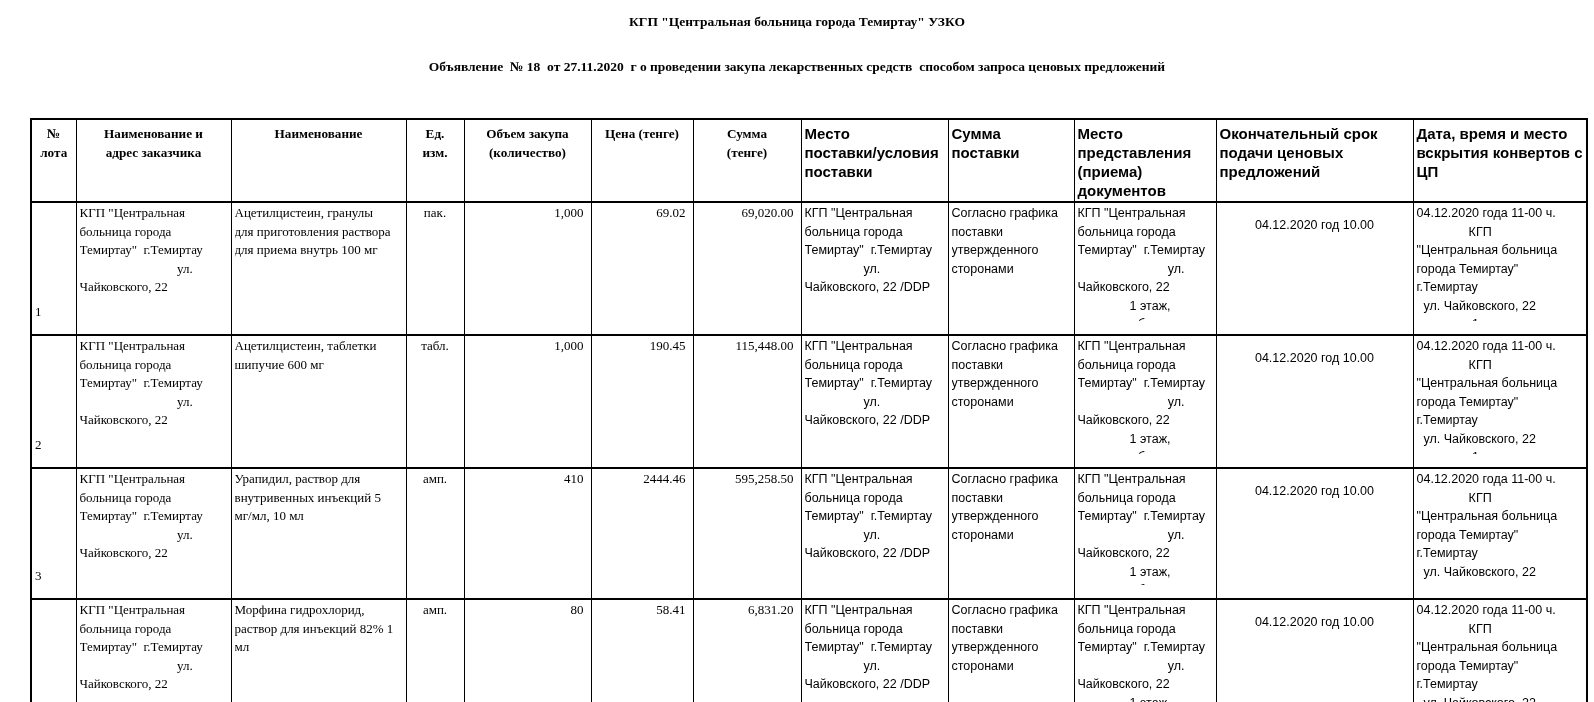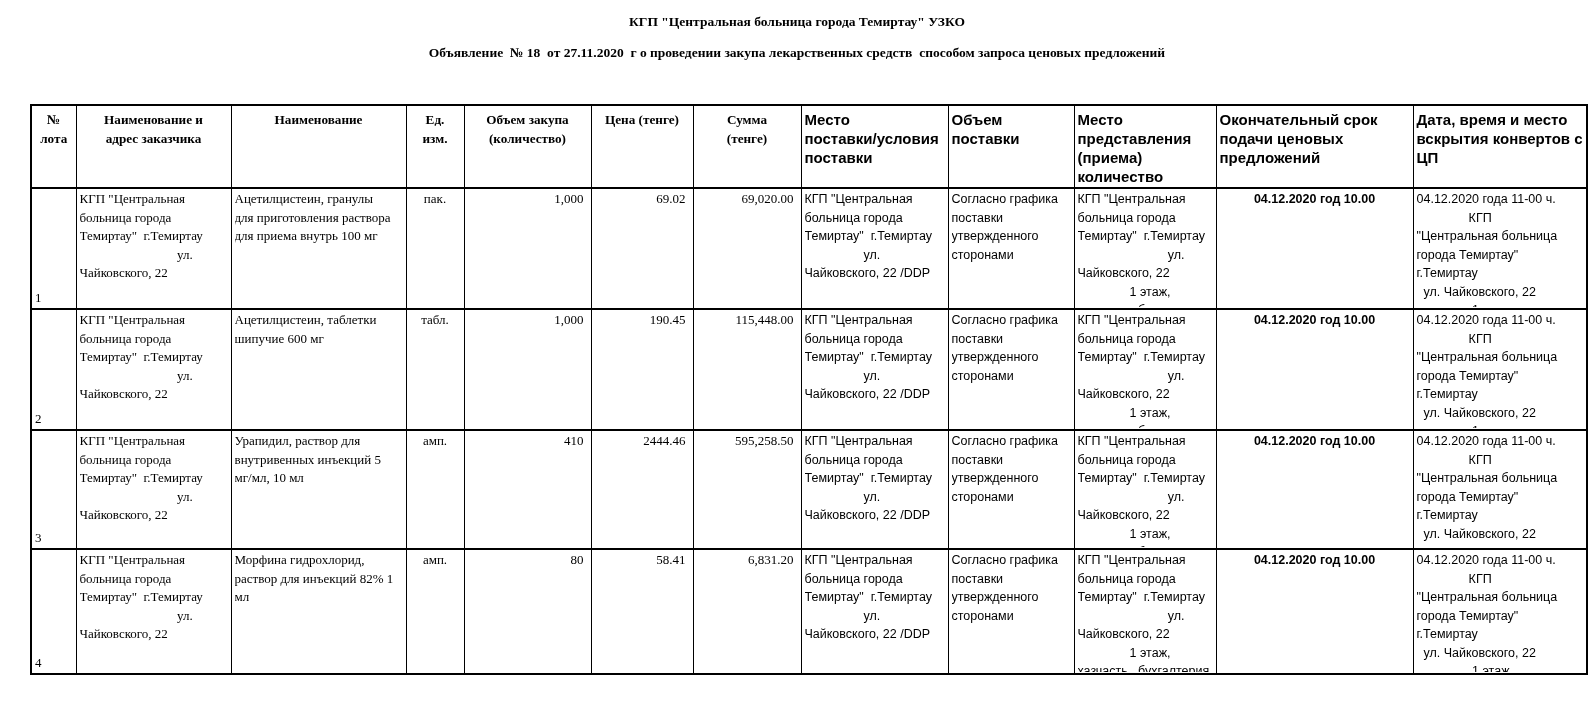--- a/index.html
+++ b/index.html
@@ -11,21 +11,21 @@
     overflow: hidden;
   }
   .doc-title {
     padding-top: 14px;
     text-align: center;
     font-weight: bold;
     font-size: 13.5px;
     white-space: pre-wrap;
   }
   .doc-subtitle {
-    margin-top: 15px;
+    margin-top: 29px;
     text-align: center;
     font-weight: bold;
     font-size: 13.5px;
     white-space: pre-wrap;
   }
   table.announce {
     border-collapse: collapse;
     table-layout: fixed;
     margin: 43px 0 0 30px;
     width: 1556px;
@@ -49,21 +49,21 @@
   th.sans  { font-family: "Liberation Sans", sans-serif; font-size: 15px; text-align: left; }
   td { font-size: 13px; line-height: 18.5px; }
   td.sans { font-family: "Liberation Sans", sans-serif; font-size: 12.5px; }
   .clip { overflow: hidden; white-space: pre-wrap; }
   tr.r1 .clip, tr.r2 .clip { height: 117px; }
   tr.r3 .clip { height: 115px; }
   tr.r4 .clip { height: 121px; }
   td.lot .clip { display: flex; align-items: flex-end; }
   td.num { text-align: right; padding-right: 7px; }
   td.unit { text-align: center; }
-  td.deadline .clip { text-align: center; font-weight: bold; }
+  td.deadline .clip { text-align: center; font-weight: normal; margin-top: 12px; }
 </style>
 </head>
 <body>
 
 <div class="doc-title">КГП "Центральная больница города Темиртау" УЗКО</div>
 <div class="doc-subtitle">Объявление  № 18  от 27.11.2020  г о проведении закупа лекарственных средств  способом запроса ценовых предложений</div>
 
 <table class="announce">
   <colgroup>
     <col style="width:45px">
@@ -89,23 +89,23 @@
       <th class="serif">Ед.
 изм.</th>
       <th class="serif">Объем закупа
 (количество)</th>
       <th class="serif">Цена (тенге)</th>
       <th class="serif">Сумма
 (тенге)</th>
       <th class="sans">Место
 поставки/условия
 поставки</th>
-      <th class="sans">Объем поставки</th>
+      <th class="sans">Сумма поставки</th>
       <th class="sans">Место представления
-(приема) количество</th>
+(приема) документов</th>
       <th class="sans">Окончательный срок
 подачи ценовых
 предложений</th>
       <th class="sans">Дата, время и место
 вскрытия конвертов с ЦП</th>
     </tr>
   </thead>
   <tbody>
     <tr class="r1">
       <td class="lot">

